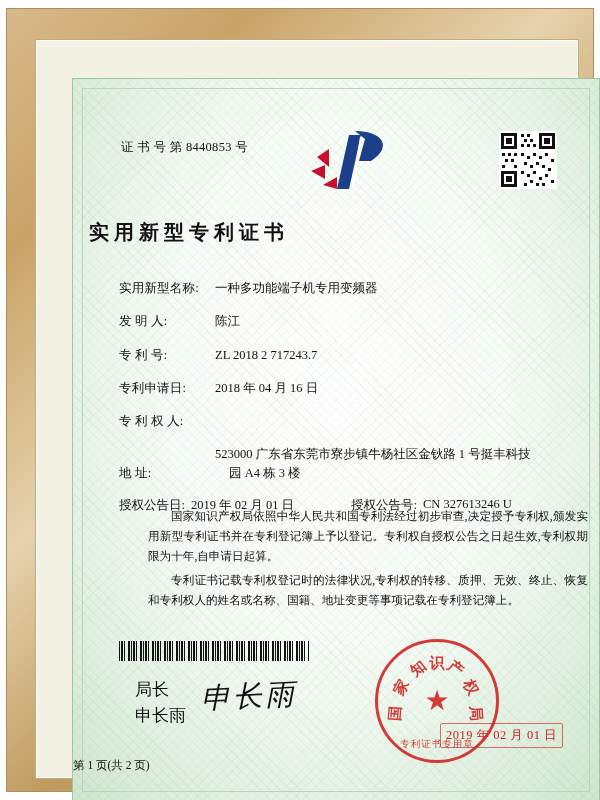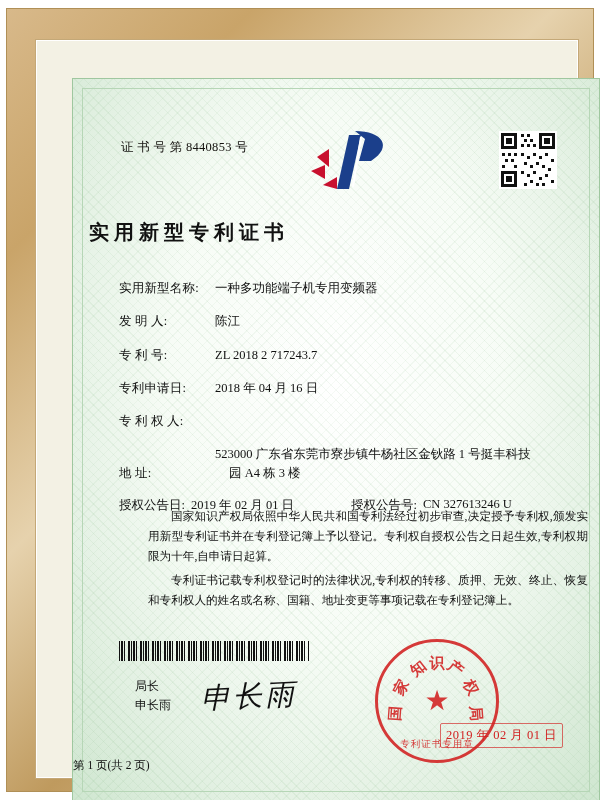--- a/index.html
+++ b/index.html
@@ -200,21 +200,21 @@
     background-image: repeating-linear-gradient(90deg,
       #111 0 1px, transparent 1px 2px, #111 2px 4px, transparent 4px 5px,
       #111 5px 6px, transparent 6px 9px, #111 9px 11px, transparent 11px 12px);
   }
 
   
   .sig-label {
     position: absolute;
     left: 62px;
     top: 598px;
-    font-size: 12px;
+    font-size: 17px;
     line-height: 1.55;
     color: #111;
   }
   .sig-script {
     position: absolute;
     left: 128px;
     top: 598px;
     font-size: 29px;
     color: #111;
     font-family: "DejaVu Serif", serif;

